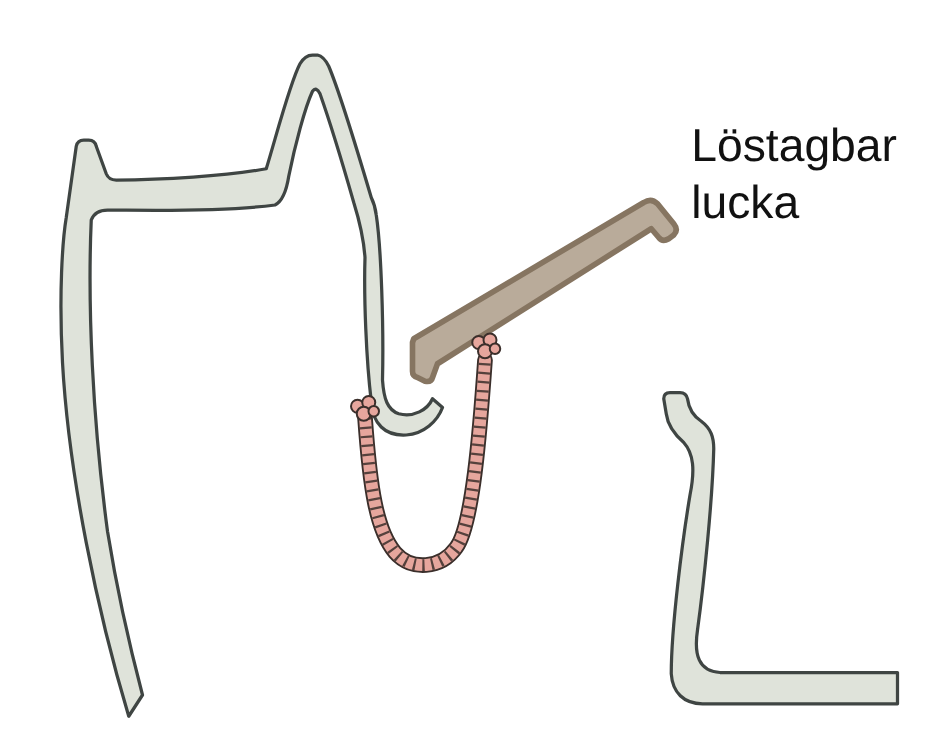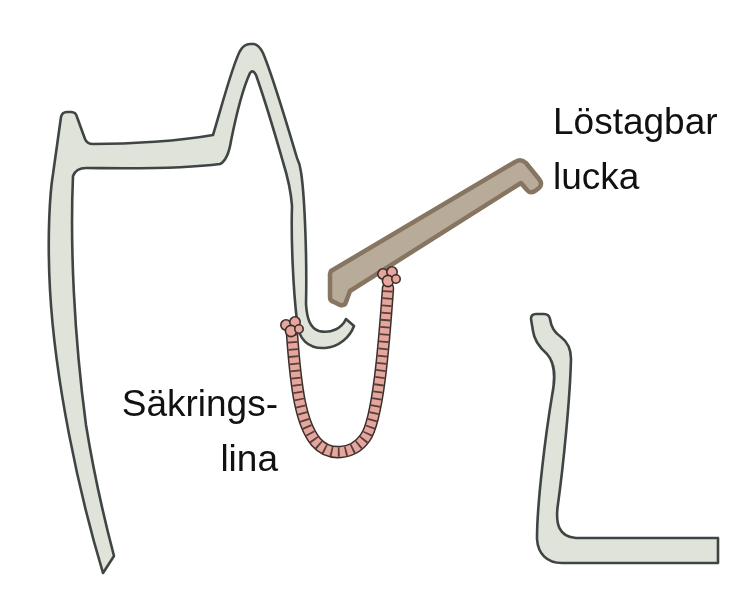--- a/index.html
+++ b/index.html
@@ -9,21 +9,21 @@
     height: 598px;
     background: #ffffff;
     overflow: hidden;
     font-family: "Liberation Sans", sans-serif;
   }
   #drawing { position: absolute; left: 0; top: 0; }
   .diagram-label {
     position: absolute;
     color: #111111;
     font-size: 37px;
-    line-height: 55px;
+    line-height: 45px;
     white-space: pre-line;
     letter-spacing: 0px;
   }
   #label-lucka { left: 553px; top: 94px; text-align: left; }
   #label-lina  { left: 58px;  top: 376px; width: 220px; text-align: right; }
 </style>
 </head>
 <body>
 
 <div id="canvas">
@@ -128,15 +128,13 @@
           <circle cx="388" cy="281" r="5.6"></circle>
           <circle cx="396" cy="279" r="4.2"></circle>
         </g>
       </g>
     </g>
   </svg>
 
   <div id="label-lucka" class="diagram-label">Löstagbar
 lucka</div>
 
-  <div id="label-lina" class="diagram-label">Säkrings-
-lina</div>
 </div>
 
 </body></html>

